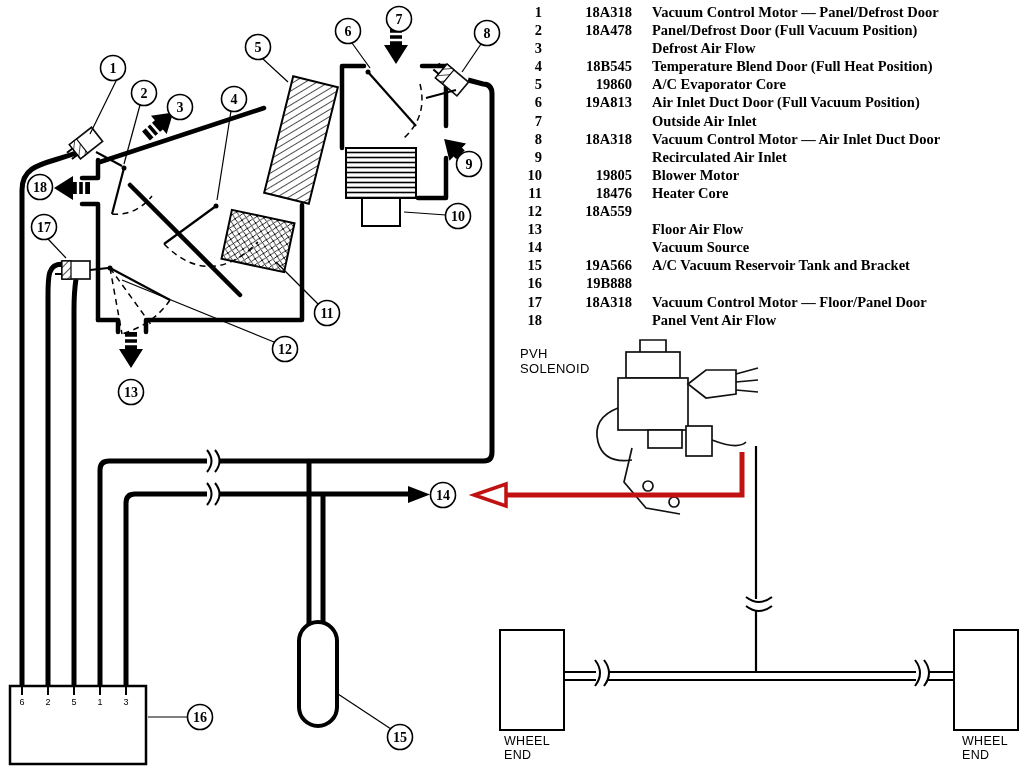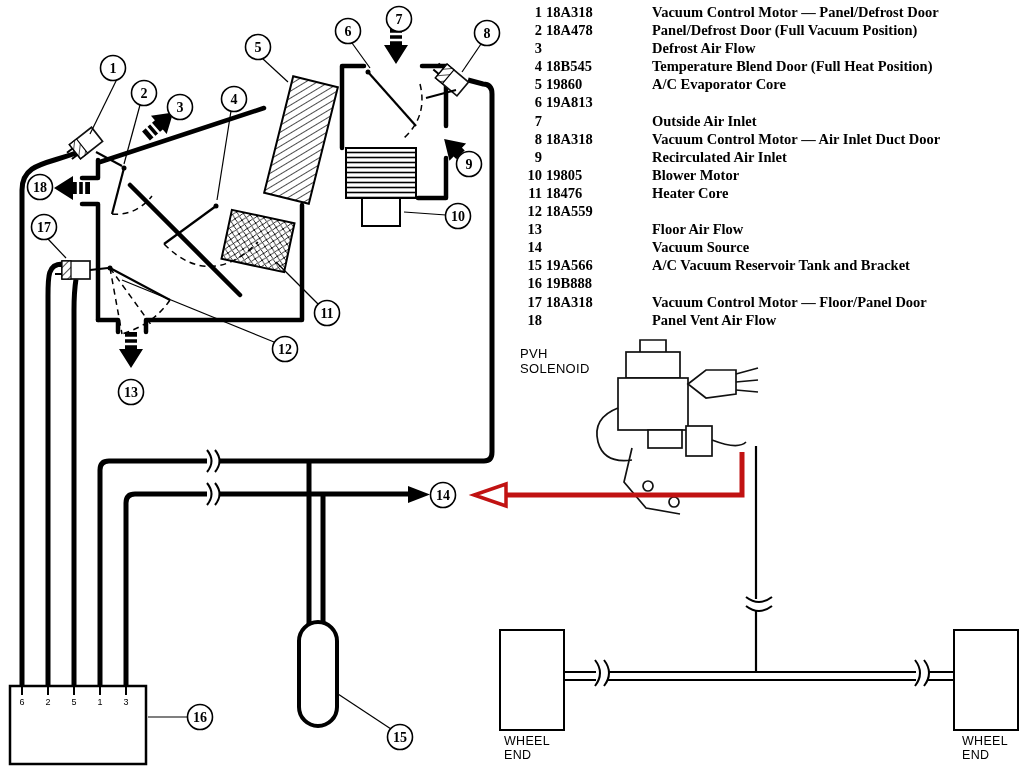--- a/index.html
+++ b/index.html
@@ -4,21 +4,21 @@
 <style>
   *{box-sizing:border-box;margin:0;padding:0}
   html,body{background:#fff}
   .canvas{position:relative;width:1024px;height:768px;background:#ffffff;overflow:hidden;font-family:"Liberation Sans",sans-serif}
   .diagram-svg{position:absolute;left:0;top:0}
 
   
   .legend{position:absolute;left:516px;top:3px;width:506px;font-family:"Liberation Serif",serif;font-weight:bold;font-size:14.5px;color:#000}
   .legend-row{display:flex;line-height:18.1px;white-space:nowrap}
   .lg-num{width:26px;text-align:right;flex:none}
-  .lg-part{width:86px;text-align:left;flex:none;margin-left:4px}
+  .lg-part{width:86px;text-align:right;flex:none;margin-left:4px}
   .lg-desc{margin-left:20px}
 
   
   .duct{stroke:#000;stroke-width:4.5;fill:none;stroke-linecap:round;stroke-linejoin:round}
   .hose{stroke:#000;stroke-width:5;fill:none}
   .thin{stroke:#000;stroke-width:2;fill:none}
   .door{stroke:#000;stroke-width:2.2;fill:none}
   .darc{stroke:#000;stroke-width:1.5;fill:none;stroke-dasharray:6 4.5}
   .leader{stroke:#000;stroke-width:1.2;fill:none}
   .callout circle{fill:#fff;stroke:#000;stroke-width:1.6}
@@ -319,20 +319,21 @@
         <span class="lg-desc">Temperature Blend Door (Full Heat Position)</span>
       </div>
       <div class="legend-row">
         <span class="lg-num">5</span>
         <span class="lg-part">19860</span>
         <span class="lg-desc">A/C Evaporator Core</span>
       </div>
       <div class="legend-row">
         <span class="lg-num">6</span>
         <span class="lg-part">19A813</span>
+        <span class="lg-desc">Air Inlet Duct Door (Full Vacuum Position)</span>
       </div>
       <div class="legend-row">
         <span class="lg-num">7</span>
         <span class="lg-part"></span>
         <span class="lg-desc">Outside Air Inlet</span>
       </div>
       <div class="legend-row">
         <span class="lg-num">8</span>
         <span class="lg-part">18A318</span>
         <span class="lg-desc">Vacuum Control Motor — Air Inlet Duct Door</span>

